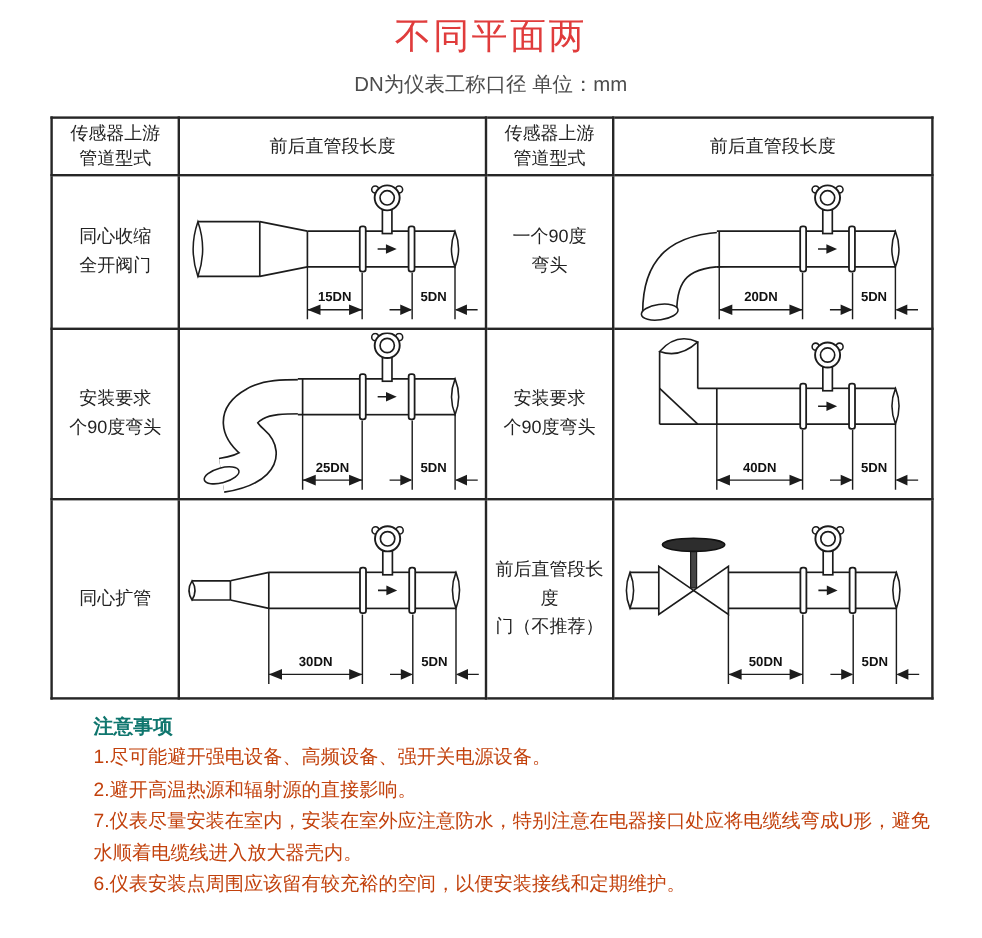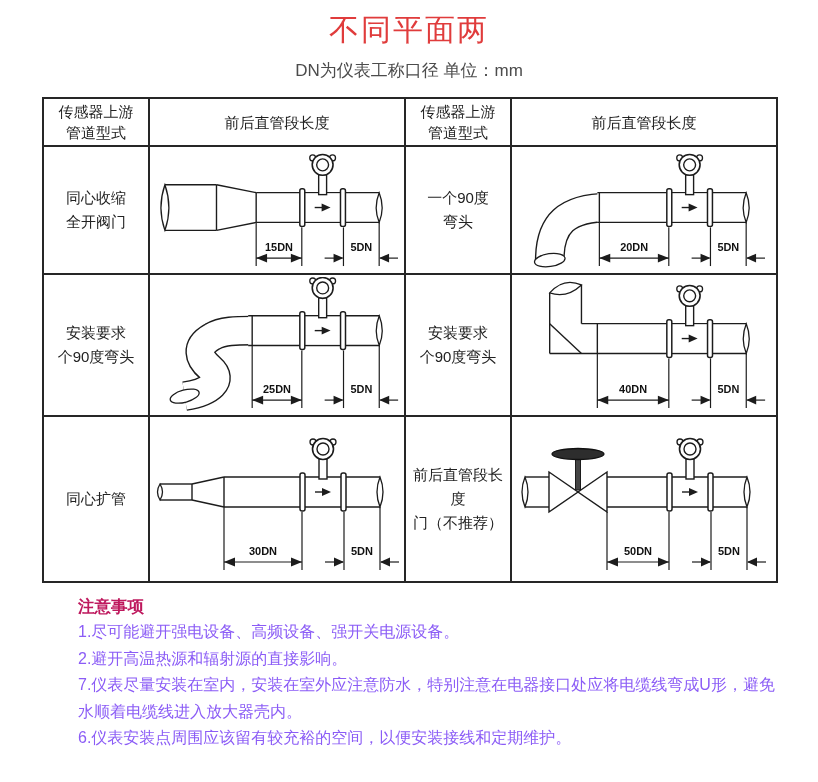--- a/index.html
+++ b/index.html
@@ -15,22 +15,22 @@
   td.diag svg{display:block;margin:0 auto;}
   .r1 td{height:126px;} .r2 td{height:140px;} .r3 td{height:164px;}
   .pipe{stroke:#1c1c1c;stroke-width:1.4;fill:none;}
   .pipew{stroke:#fff;fill:none;}
   .pipeb{stroke:#1c1c1c;fill:none;}
   .lens{fill:#fff;stroke:#1c1c1c;stroke-width:1.3;}
   .dim line{stroke:#1c1c1c;stroke-width:1.2;}
   .dim polygon{fill:#1c1c1c;}
   .dim text{font-size:11px;font-weight:700;fill:#111;text-anchor:middle;font-family:"Liberation Sans","DejaVu Sans",sans-serif;}
   .notes{margin:10px 0 0 78px;width:700px;}
-  .notes-heading{font-size:16.5px;font-weight:700;color:#be185d;line-height:26px;}
-  .note-item{font-size:16px;color:#8b5cf6;line-height:26.5px;}
+  .notes-heading{font-size:16.5px;font-weight:700;color:#0f766e;line-height:26px;}
+  .note-item{font-size:16px;color:#c2410c;line-height:26.5px;}
 </style>
 </head>
 <body>
 
 <svg width="0" height="0" style="position:absolute" aria-hidden="true">
   <defs>
     <g id="meter">
       <rect x="-18" y="-14" width="36" height="28" fill="#fff"></rect>
       <rect x="-4" y="-33" width="8" height="20" fill="#fff" stroke="#1c1c1c" stroke-width="1.4"></rect>
       <circle cx="-10" cy="-50" r="3" fill="#fff" stroke="#1c1c1c" stroke-width="1.3"></circle>

